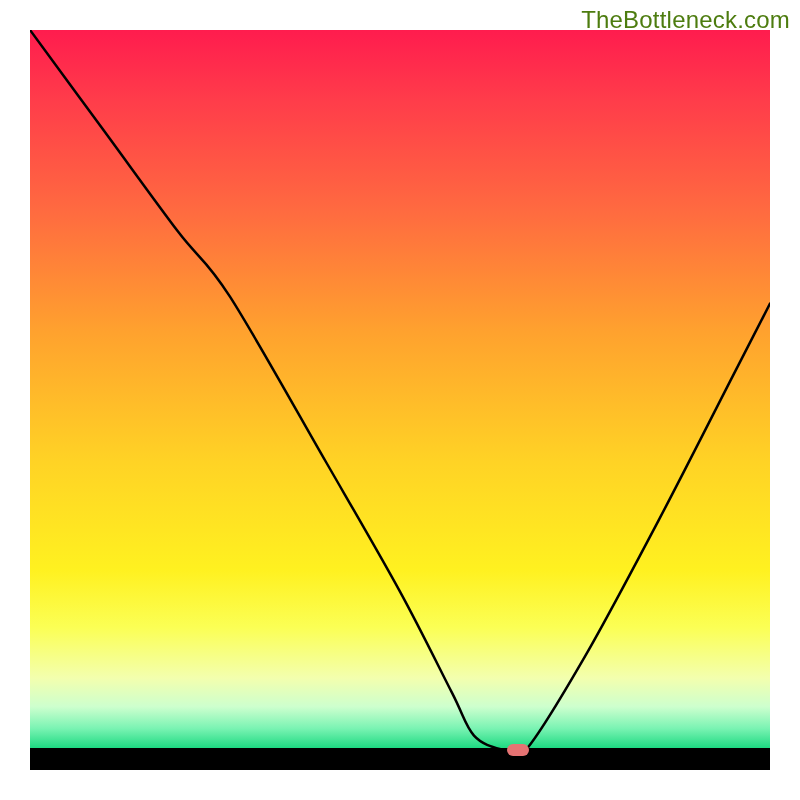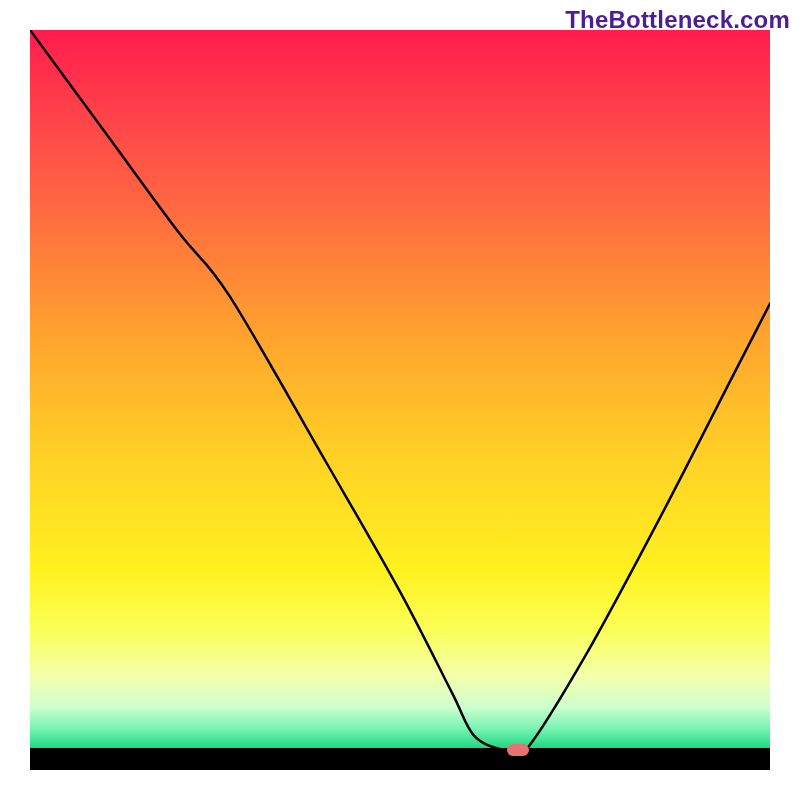--- a/index.html
+++ b/index.html
@@ -14,22 +14,22 @@
   .stage {
     position: relative;
     width: 800px;
     height: 800px;
   }
   .watermark {
     position: absolute;
     top: 6px;
     right: 10px;
     font-size: 24px;
-    font-weight: 700;
-    color: #4c1d95;
+    font-weight: 400;
+    color: #4d7c0f;
     letter-spacing: 0.2px;
     user-select: none;
   }
   .plot-frame {
     position: absolute;
     left: 30px;
     top: 30px;
     width: 740px;
     height: 740px;
     background: #000000;

